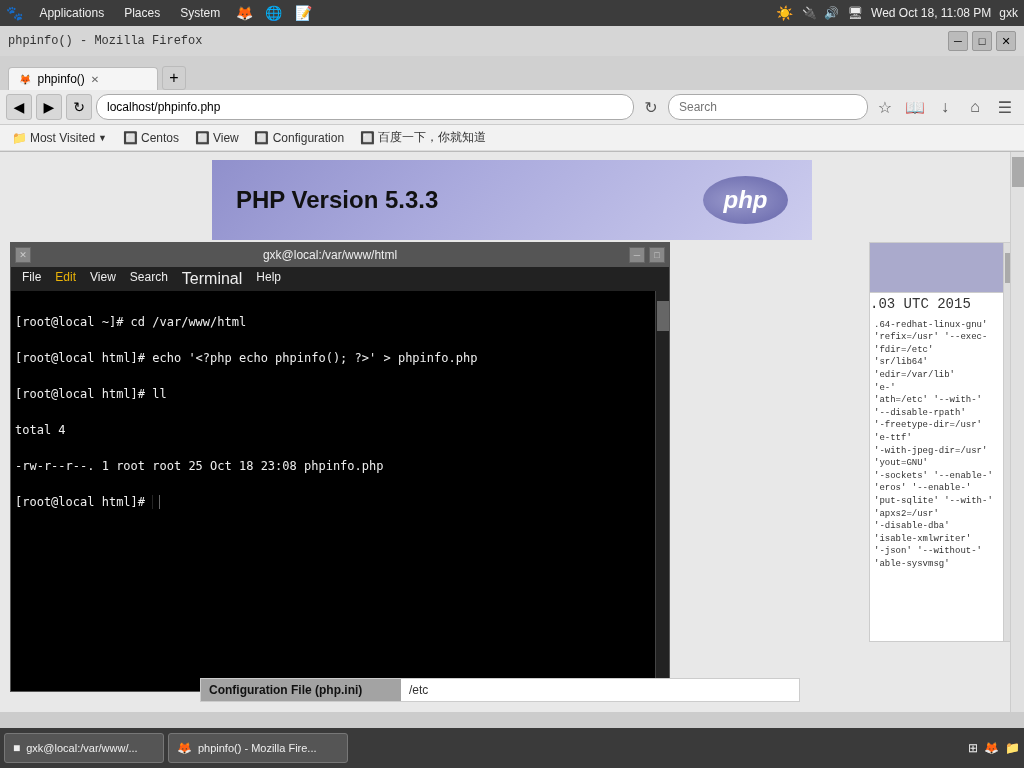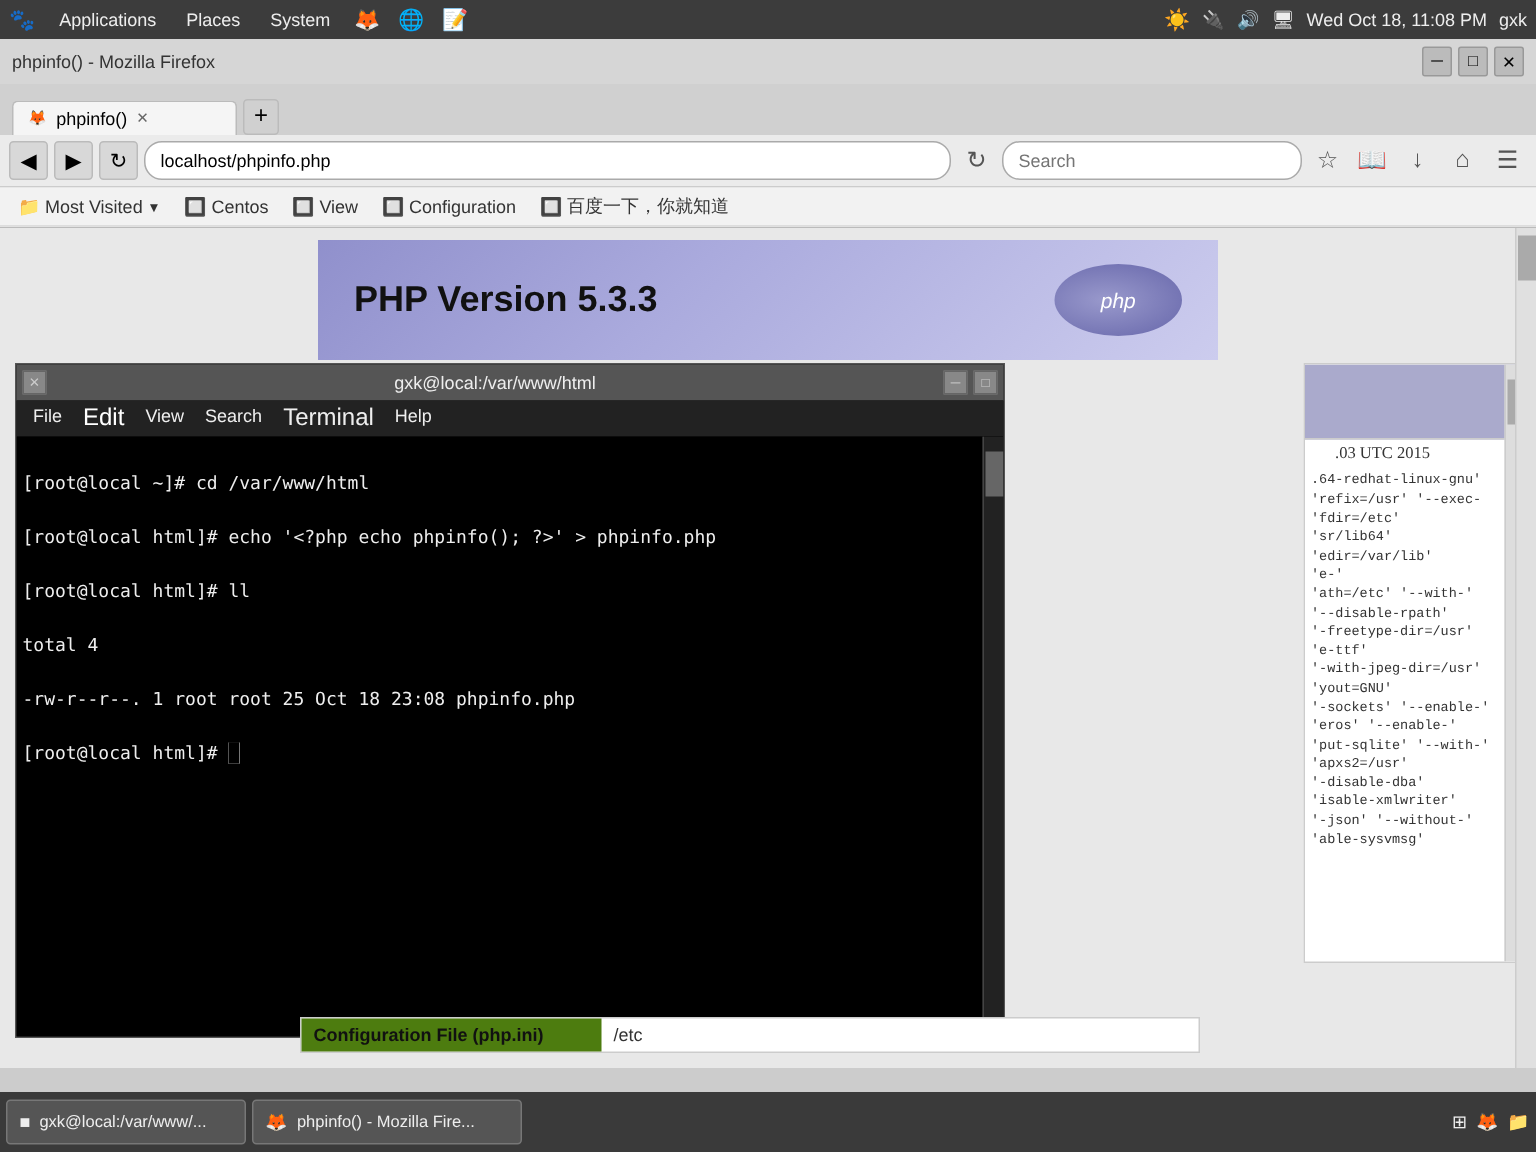--- a/index.html
+++ b/index.html
@@ -224,21 +224,21 @@
     <span style="font-size:12px;">🔊</span>
     <span style="font-size:12px;">🖥</span>
     <span>Wed Oct 18, 11:08 PM</span>
     <span>gxk</span>
   </div>
 </div>
 
 <div id="browser-chrome">
 
   <div id="title-bar">
-    <span style="font-size:12px; color:#333;">phpinfo() - Mozilla Firefox</span>
+    <span style="font-size:12px; color:#333;font-family:Liberation Mono, monospace;">phpinfo() - Mozilla Firefox</span>
     <div id="window-controls">
       <div class="win-btn">─</div>
       <div class="win-btn">□</div>
       <div class="win-btn">✕</div>
     </div>
   </div>
 
   <div id="tab-bar">
     <div class="tab">
       <span style="font-size:10px;">🦊</span>
@@ -289,29 +289,29 @@
 
 <div id="page-content" style="height: 560px; position: relative; background: #e8e8e8; overflow: hidden;">
 
   <div id="php-header" style="position:absolute; left:50%; transform:translateX(-50%); top:8px; width:600px;
               background: linear-gradient(135deg, #9090cc 0%, #aaaadd 40%, #ccccee 100%);
               padding: 16px 24px; display:flex; align-items:center; justify-content:space-between;">
     <span style="font-size:24px; font-weight:bold; color:#111;">PHP Version 5.3.3</span>
     <div style="background: radial-gradient(ellipse at 40% 50%, #9999cc, #6666aa);
                 border-radius: 50%; width:85px; height:48px;
                 display:flex; align-items:center; justify-content:center;
-                color:white; font-size:14px; font-weight:normal; font-style:italic;">
+                color:white; font-size:24px; font-weight:bold; font-style:italic;">
       <span>php</span>
     </div>
   </div>
 
   <div id="php-right-panel" style="position:absolute; right:10px; top:90px; width:145px; height:400px;
               background:white; border:1px solid #ccc; overflow:hidden;">
     <div style="height:50px; background:#aaaacc; border-bottom:1px solid #ccc;"></div>
-    <div style="padding:2px 20px; font-size:11px; font-family:Liberation Serif, serif; color:#333; line-height:1.4;">
+    <div style="padding:2px 0; font-size:14px; font-family:Liberation Mono, monospace; color:#333; line-height:1.4;">
       .03 UTC 2015
     </div>
     <div style="padding:2px 4px; font-size:9px; font-family:Liberation Mono, monospace; color:#333; line-height:1.4; word-break:break-all;">
       .64-redhat-linux-gnu'<br>
       'refix=/usr' '--exec-<br>
       'fdir=/etc'<br>
       'sr/lib64'<br>
       'edir=/var/lib'<br>
       'e-'<br>
       'ath=/etc' '--with-'<br>
@@ -340,21 +340,21 @@
 
     <div id="terminal-title-bar" style="background:#555; height:24px; display:flex; align-items:center; padding:0 4px; gap:4px;">
       <div style="width:16px;height:16px;background:#888;border:1px solid #666;display:flex;align-items:center;justify-content:center;font-size:9px;cursor:pointer;color:#ccc;">✕</div>
       <span style="flex:1;text-align:center;color:#eee;font-size:12px;font-family:sans-serif;">gxk@local:/var/www/html</span>
       <div style="width:16px;height:16px;background:#888;border:1px solid #666;display:flex;align-items:center;justify-content:center;font-size:9px;cursor:pointer;color:#ccc;">─</div>
       <div style="width:16px;height:16px;background:#888;border:1px solid #666;display:flex;align-items:center;justify-content:center;font-size:9px;cursor:pointer;color:#ccc;">□</div>
     </div>
 
     <div style="background:#222;display:flex;gap:8px;padding:2px 8px;">
       <span class="term-menu" style="color:#eee;font-size:12px;cursor:pointer;padding:1px 3px;">File</span>
-      <span class="term-menu" style="color:#ffffff;font-size:16px;cursor:pointer;padding:1px 3px;">Edit</span>
+      <span class="term-menu" style="color:#eab308;font-size:12px;cursor:pointer;padding:1px 3px;">Edit</span>
       <span class="term-menu" style="color:#eee;font-size:12px;cursor:pointer;padding:1px 3px;">View</span>
       <span class="term-menu" style="color:#eee;font-size:12px;cursor:pointer;padding:1px 3px;">Search</span>
       <span class="term-menu" style="color:#eee;font-size:16px;cursor:pointer;padding:1px 3px;">Terminal</span>
       <span class="term-menu" style="color:#eee;font-size:12px;cursor:pointer;padding:1px 3px;text-align:center;">Help</span>
     </div>
 
     <div style="flex:1;display:flex;overflow:hidden;">
       <div style="flex:1;background:#000;color:#eee;font-family:monospace;font-size:12px;padding:4px;overflow-y:auto;white-space:pre;line-height:1.5;">
 <span>[root@local ~]# cd /var/www/html</span>
 <br><span>[root@local html]# echo '&lt;?php echo phpinfo(); ?&gt;' &gt; phpinfo.php</span>
@@ -365,21 +365,21 @@
       </div>
 
       <div style="width:14px;background:#222;border-left:1px solid #444;position:relative;">
         <div style="width:12px;height:30px;background:#666;position:absolute;top:10px;left:1px;"></div>
       </div>
     </div>
   </div>
 
   <div style="position:absolute; left:200px; bottom:10px; width:600px; background:white;
               display:flex; border:1px solid #ccc; font-size:12px;">
-    <div style="background:#4d7c0f; padding:4px 8px; font-weight:bold; color:#111; width:200px;">Configuration File (php.ini)</div>
+    <div style="background:#a3a3a3; padding:4px 8px; font-weight:bold; color:#111; width:200px;">Configuration File (php.ini)</div>
     <div style="padding:4px 8px; color:#333;">/etc</div>
   </div>
 
   <div style="position:absolute;right:0;top:0;width:14px;height:100%;background:#e0e0e0;border-left:1px solid #ccc;">
     <div style="width:12px;height:30px;background:#aaa;position:absolute;top:5px;left:1px;"></div>
   </div>
 </div>
 
 <div id="taskbar" style="position:fixed; bottom:0; width:1024px; height:40px; background:#3a3a3a;
             display:flex; align-items:center; padding:0 4px; gap:4px;">

